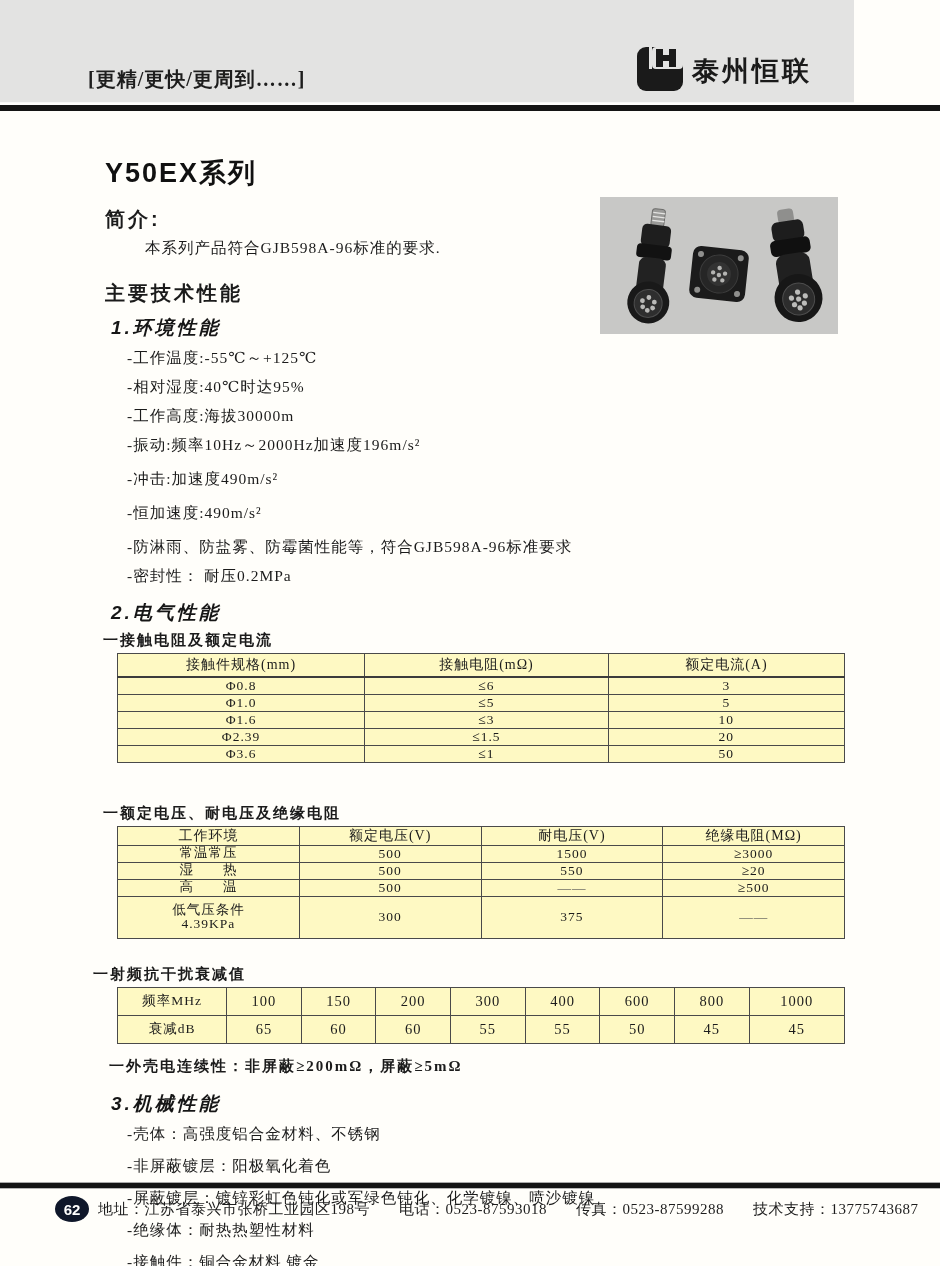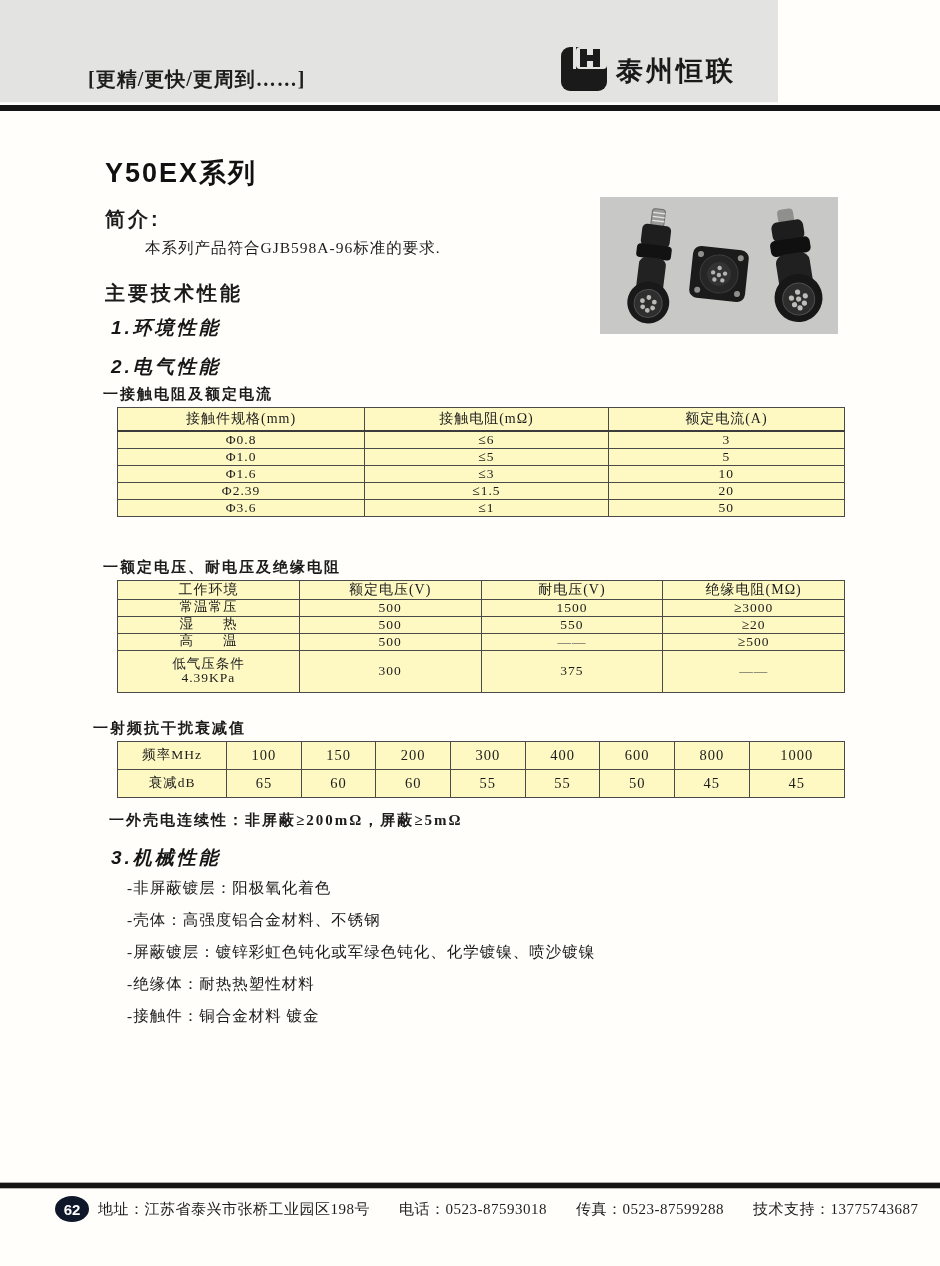--- a/index.html
+++ b/index.html
@@ -4,21 +4,21 @@
 <style>
   * { margin:0; padding:0; box-sizing:border-box; }
   html,body { width:940px; }
   body{
     width:940px; height:1266px; position:relative; overflow:hidden;
     background:#fffefa; color:#1b1b1b;
     font-family:"Liberation Serif","DejaVu Serif",serif;
   }
   
   .header-band{
-    position:absolute; top:0; left:0; width:778px; height:103px;
+    position:absolute; top:0; left:0; width:854px; height:103px;
     background:#e3e3e2; border-bottom:1px solid #f7f7f7;padding-left:6px;
   }
   .header-rule{
     position:absolute; top:104px; left:0; width:940px; height:7px;
     background:#141414; border-top:1px solid #fdfdfd;
   }
   .slogan{
     position:absolute; left:88px; bottom:9px;
     font-size:20px; font-weight:bold; letter-spacing:1px; color:#1d1d1d;
   }
@@ -181,20 +181,30 @@
 
 <div class="content">
   <h1 class="page-title">Y50EX系列</h1>
 
   <h2 class="intro-heading">简介:</h2>
   <p class="intro-text">本系列产品符合GJB598A-96标准的要求.</p>
 
   <h2 class="tech-heading">主要技术性能</h2>
 
   <h3 class="sec-heading">1.环境性能</h3>
+  <ul class="plain-list env-list">
+      <li>-工作温度:-55℃～+125℃</li>
+      <li>-相对湿度:40℃时达95%</li>
+      <li>-工作高度:海拔30000m</li>
+      <li>-振动:频率10Hz～2000Hz加速度196m/s²</li>
+      <li>-冲击:加速度490m/s²</li>
+      <li>-恒加速度:490m/s²</li>
+      <li>-防淋雨、防盐雾、防霉菌性能等，符合GJB598A-96标准要求</li>
+      <li>-密封性： 耐压0.2MPa</li>
+    </ul>
 
   <h3 class="sec-heading elec-heading">2.电气性能</h3>
 
   <p class="tbl-caption">一接触电阻及额定电流</p>
   <table class="tbl-contact">
       <thead>
         <tr>
           <th>接触件规格(mm)</th>
           <th>接触电阻(mΩ)</th>
           <th>额定电流(A)</th>
@@ -293,22 +303,22 @@
           <td>45</td>
           <td>45</td>
         </tr>
       </tbody>
     </table>
 
   <p class="continuity-note">一外壳电连续性：非屏蔽≥200mΩ，屏蔽≥5mΩ</p>
 
   <h3 class="sec-heading mech-heading">3.机械性能</h3>
   <ul class="plain-list mech-list">
+      <li>-壳体：高强度铝合金材料、不锈钢</li>
       <li>-非屏蔽镀层：阳极氧化着色</li>
-      <li>-壳体：高强度铝合金材料、不锈钢</li>
       <li>-屏蔽镀层：镀锌彩虹色钝化或军绿色钝化、化学镀镍、喷沙镀镍</li>
       <li>-绝缘体：耐热热塑性材料</li>
       <li>-接触件：铜合金材料  镀金</li>
     </ul>
 </div>
 
 <div class="footer-rule"></div>
 <div class="footer">
   <div class="page-badge">62</div>
   <div class="footer-items">

